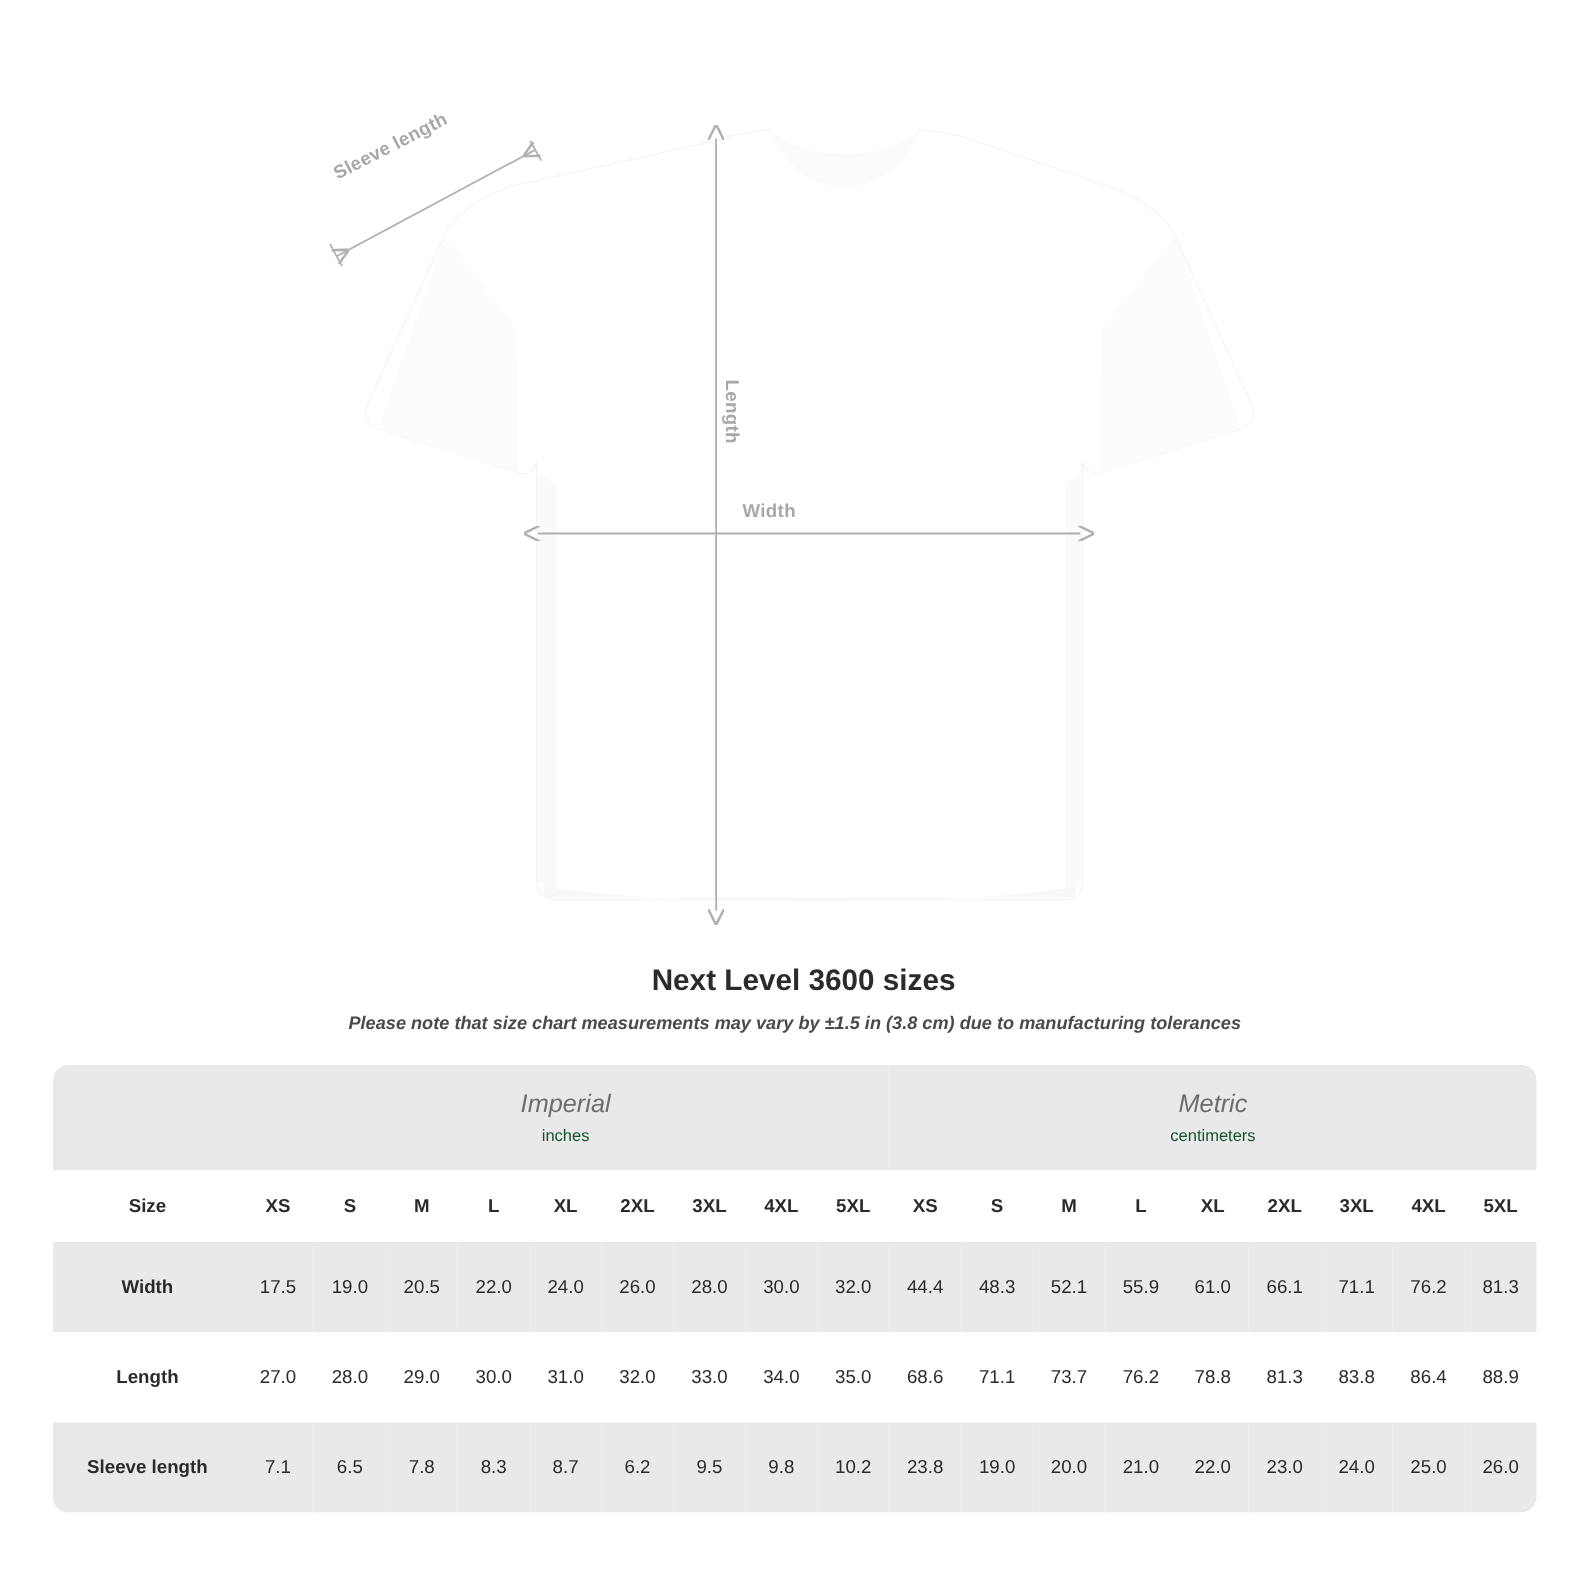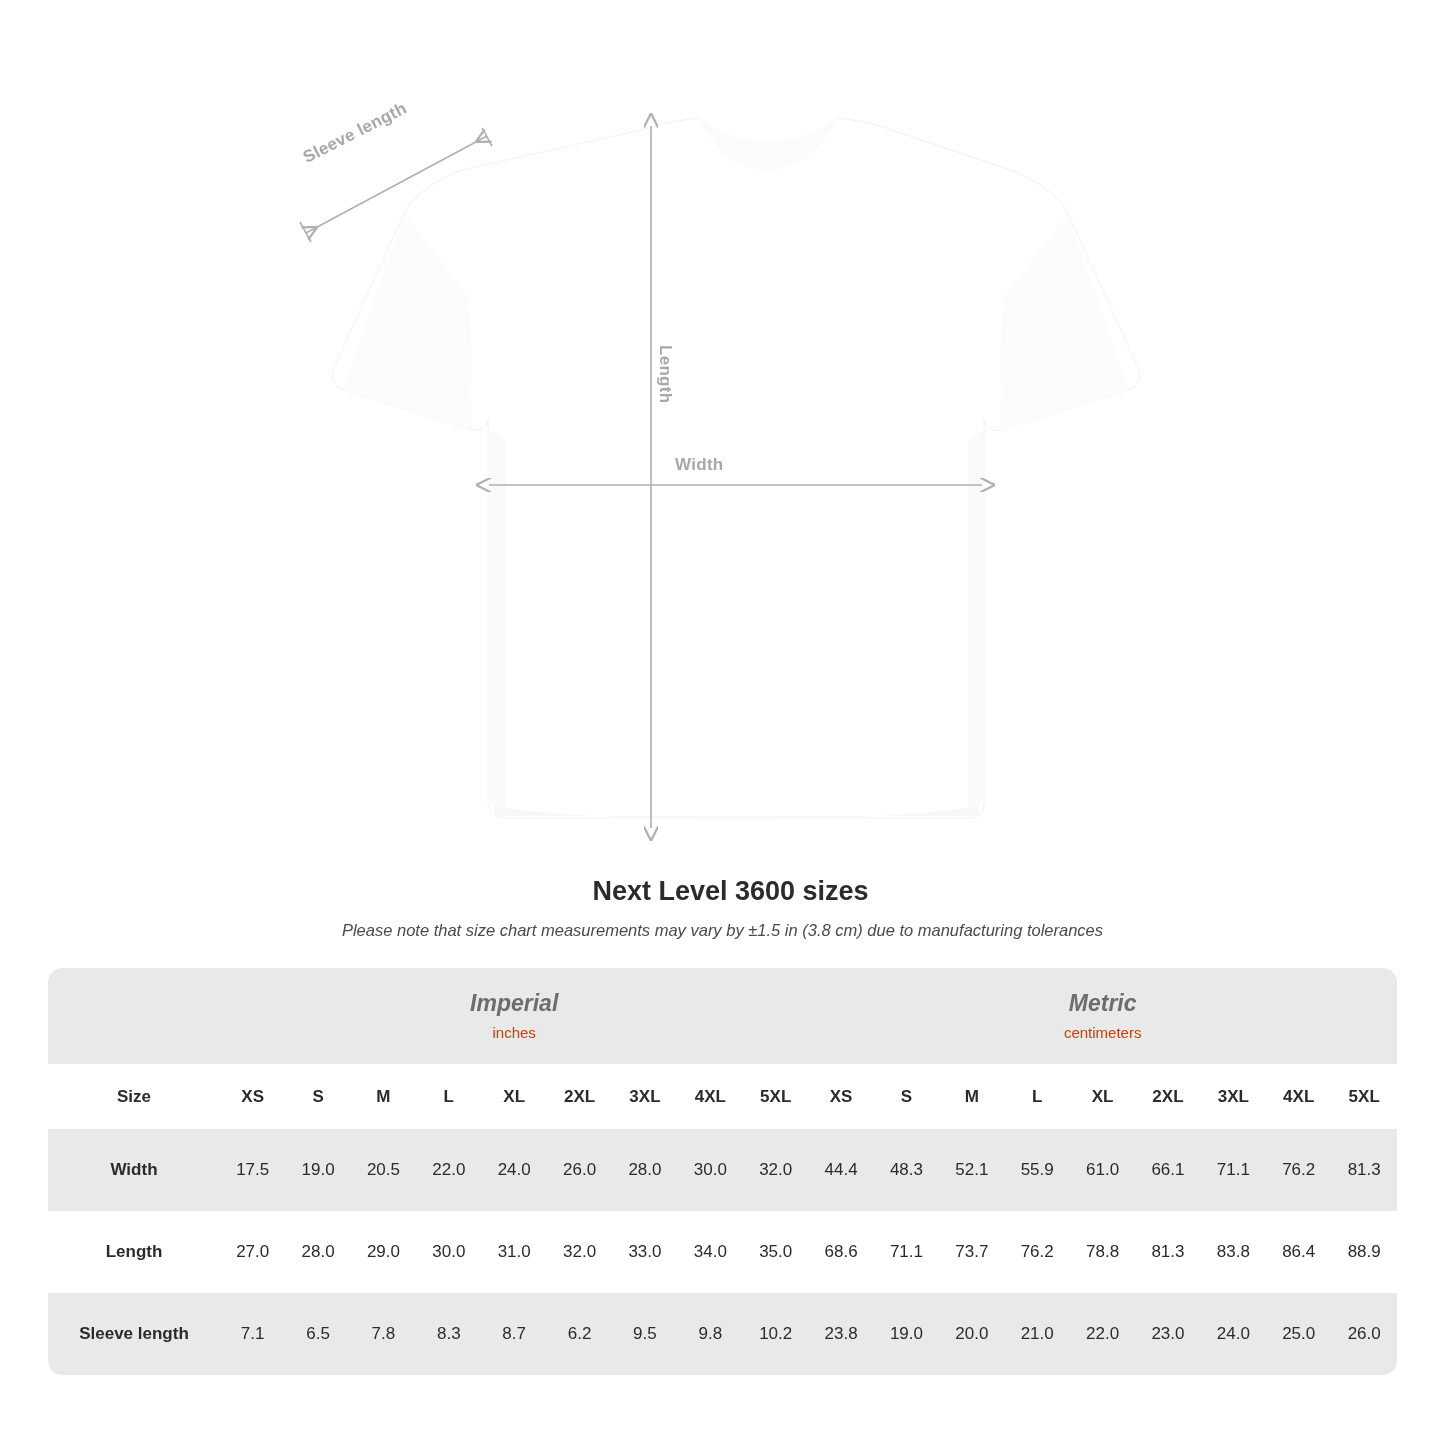--- a/index.html
+++ b/index.html
@@ -65,20 +65,21 @@
     font-size: 27px;
     font-weight: bold;
     color: #2b2b2b;
     margin: 0 0 14px 16px;
   }
   .chart-note {
     font-size: 16.5px;
     font-style: italic;
     color: #4a4a4a;
     margin: 0;
+    font-weight: bold;
   }
 
   
   .table-wrap {
     margin: 28px 48px 0 48px;
     border-radius: 14px;
     overflow: hidden;
   }
   table.size-table {
     width: 1349px;
@@ -94,27 +95,27 @@
     border: none;
     padding: 0;
   }
   .unit-header td {
     background: #e9e9e9;
     height: 96px;
   }
   .unit-name {
     font-size: 23px;
     font-style: italic;
-    font-weight: bold;
+    font-weight: normal;
     color: #6d6d6d;
     line-height: 1.1;
   }
   .unit-sub {
     font-size: 15px;
-    color: #c2410c;
+    color: #14532d;
     margin-top: 7px;
   }
   .spacer-cell {
     background: #e9e9e9;
   }
   tr.row-size td {
     background: #ffffff;
     height: 65px;
     font-weight: bold;
     font-size: 17px;

